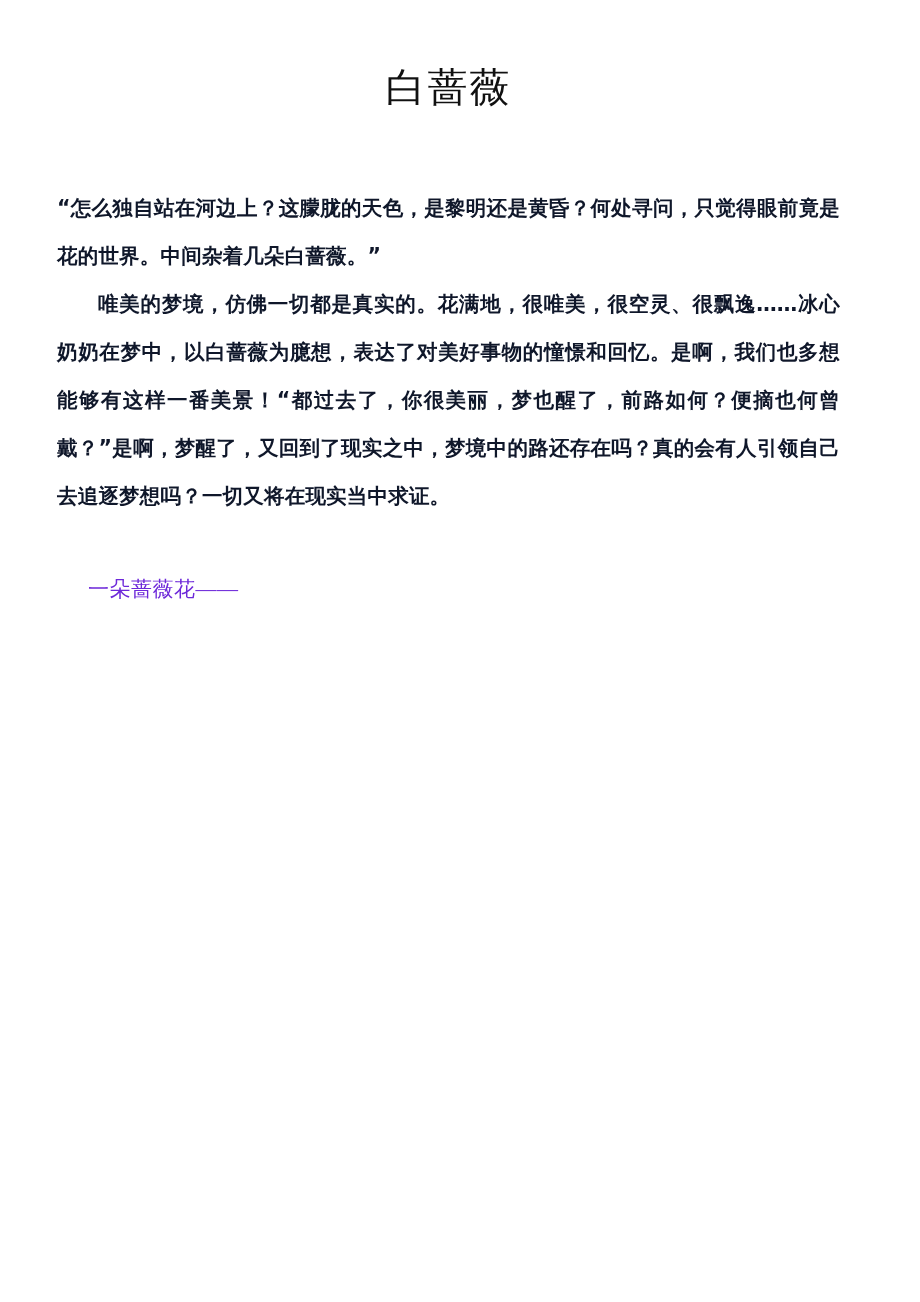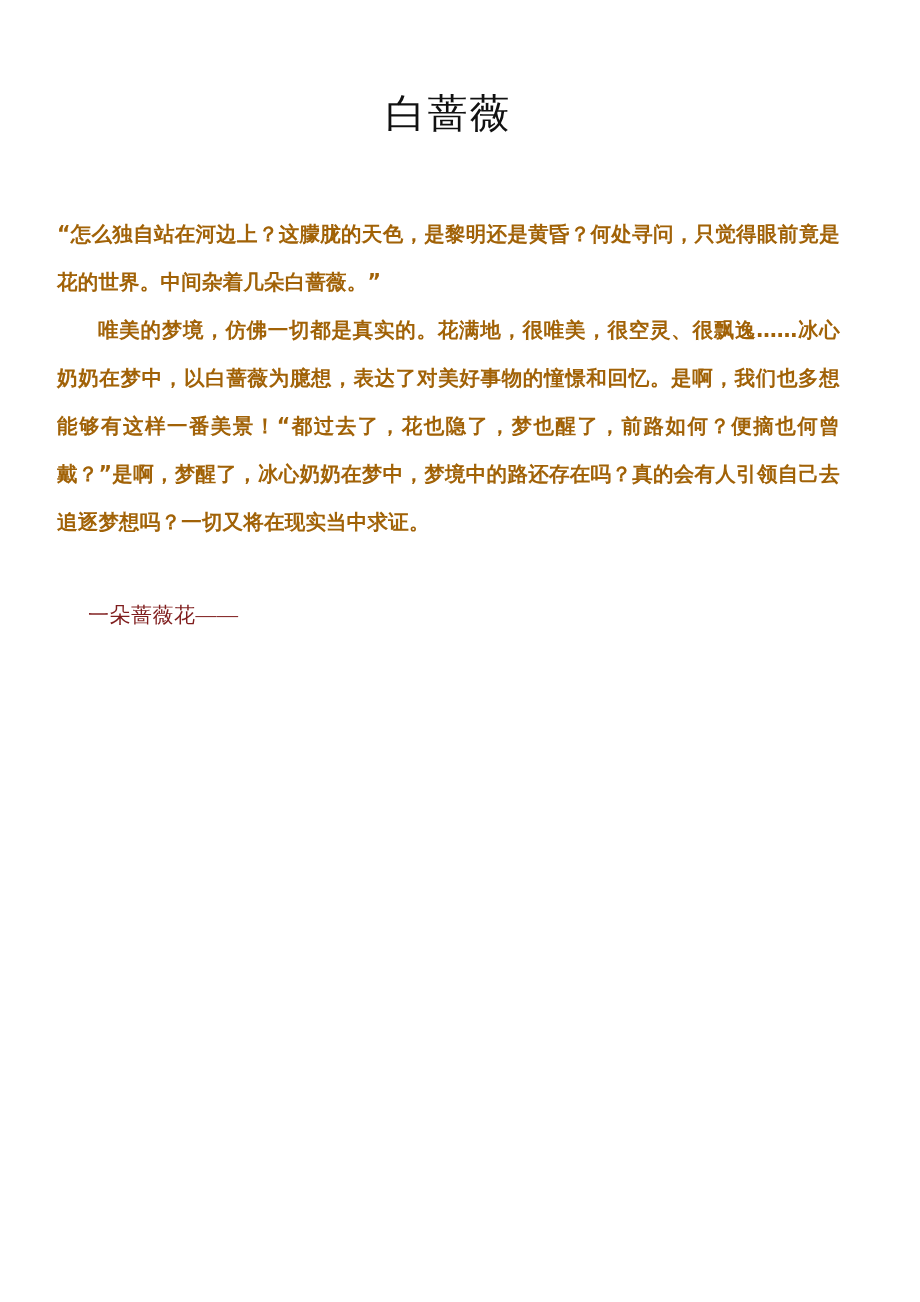--- a/index.html
+++ b/index.html
@@ -32,35 +32,35 @@
 
   .doc-title {
     text-align: center;
     font-family: "Liberation Serif", "DejaVu Serif", serif;
     font-weight: 400;
     font-size: 40px;
     line-height: 48px;
     letter-spacing: 2px;
     color: #111111;
     margin: 0;
-    padding-top: 90px;
+    padding-top: 64px;
   }
 
   .body-block {
     padding-top: 72px;
   }
 
   p.para {
     margin: 0;
     font-family: "DejaVu Sans", "Liberation Sans", sans-serif;
     font-weight: 700;
     font-size: 20.5px;
     line-height: 48px;
     letter-spacing: 0.2px;
-    color: #a16207;
+    color: #0f172a;
     text-align: justify;
     text-justify: inter-character;
     word-break: break-all;
     -webkit-font-smoothing: none;
   }
 
   p.para.indent {
     text-indent: 41px;
   }
 
@@ -69,37 +69,37 @@
   }
 
   p.signature {
     margin: 0;
     margin-top: 48px;
     text-indent: 31px;
     font-family: "Liberation Serif", "DejaVu Serif", serif;
     font-weight: 400;
     font-size: 21px;
     line-height: 42px;
-    color: #7f1d1d;
+    color: #6d28d9;
     letter-spacing: 0.5px;
   }
 </style>
 </head>
 <body>
 
 <div class="page">
   <div class="content">
 
     <h1 class="doc-title">白蔷薇</h1>
 
     <div class="body-block">
 
       <p class="para">“怎么独自站在河边上？这朦胧的天色，是黎明还是黄昏？何处寻问，只觉得眼前竟是花的世界。中间杂着几朵白蔷薇。”</p>
 
 
-      <p class="para indent">唯美的梦境，仿佛一切都是真实的。花满地，很唯美，很空灵、很飘逸……冰心奶奶在梦中，以白蔷薇为臆想，表达了对美好事物的憧憬和回忆。是啊，我们也多想能够有这样一番美景！“都过去了，花也隐了，梦也醒了，前路如何？便摘也何曾戴？”是啊，梦醒了，冰心奶奶在梦中，梦境中的路还存在吗？真的会有人引领自己去追逐梦想吗？一切又将在现实当中求证。</p>
+      <p class="para indent">唯美的梦境，仿佛一切都是真实的。花满地，很唯美，很空灵、很飘逸……冰心奶奶在梦中，以白蔷薇为臆想，表达了对美好事物的憧憬和回忆。是啊，我们也多想能够有这样一番美景！“都过去了，你很美丽，梦也醒了，前路如何？便摘也何曾戴？”是啊，梦醒了，又回到了现实之中，梦境中的路还存在吗？真的会有人引领自己去追逐梦想吗？一切又将在现实当中求证。</p>
 
 
       <p class="signature">一朵蔷薇花——</p>
 
     </div>
   </div>
 </div>
 
 </body></html>

